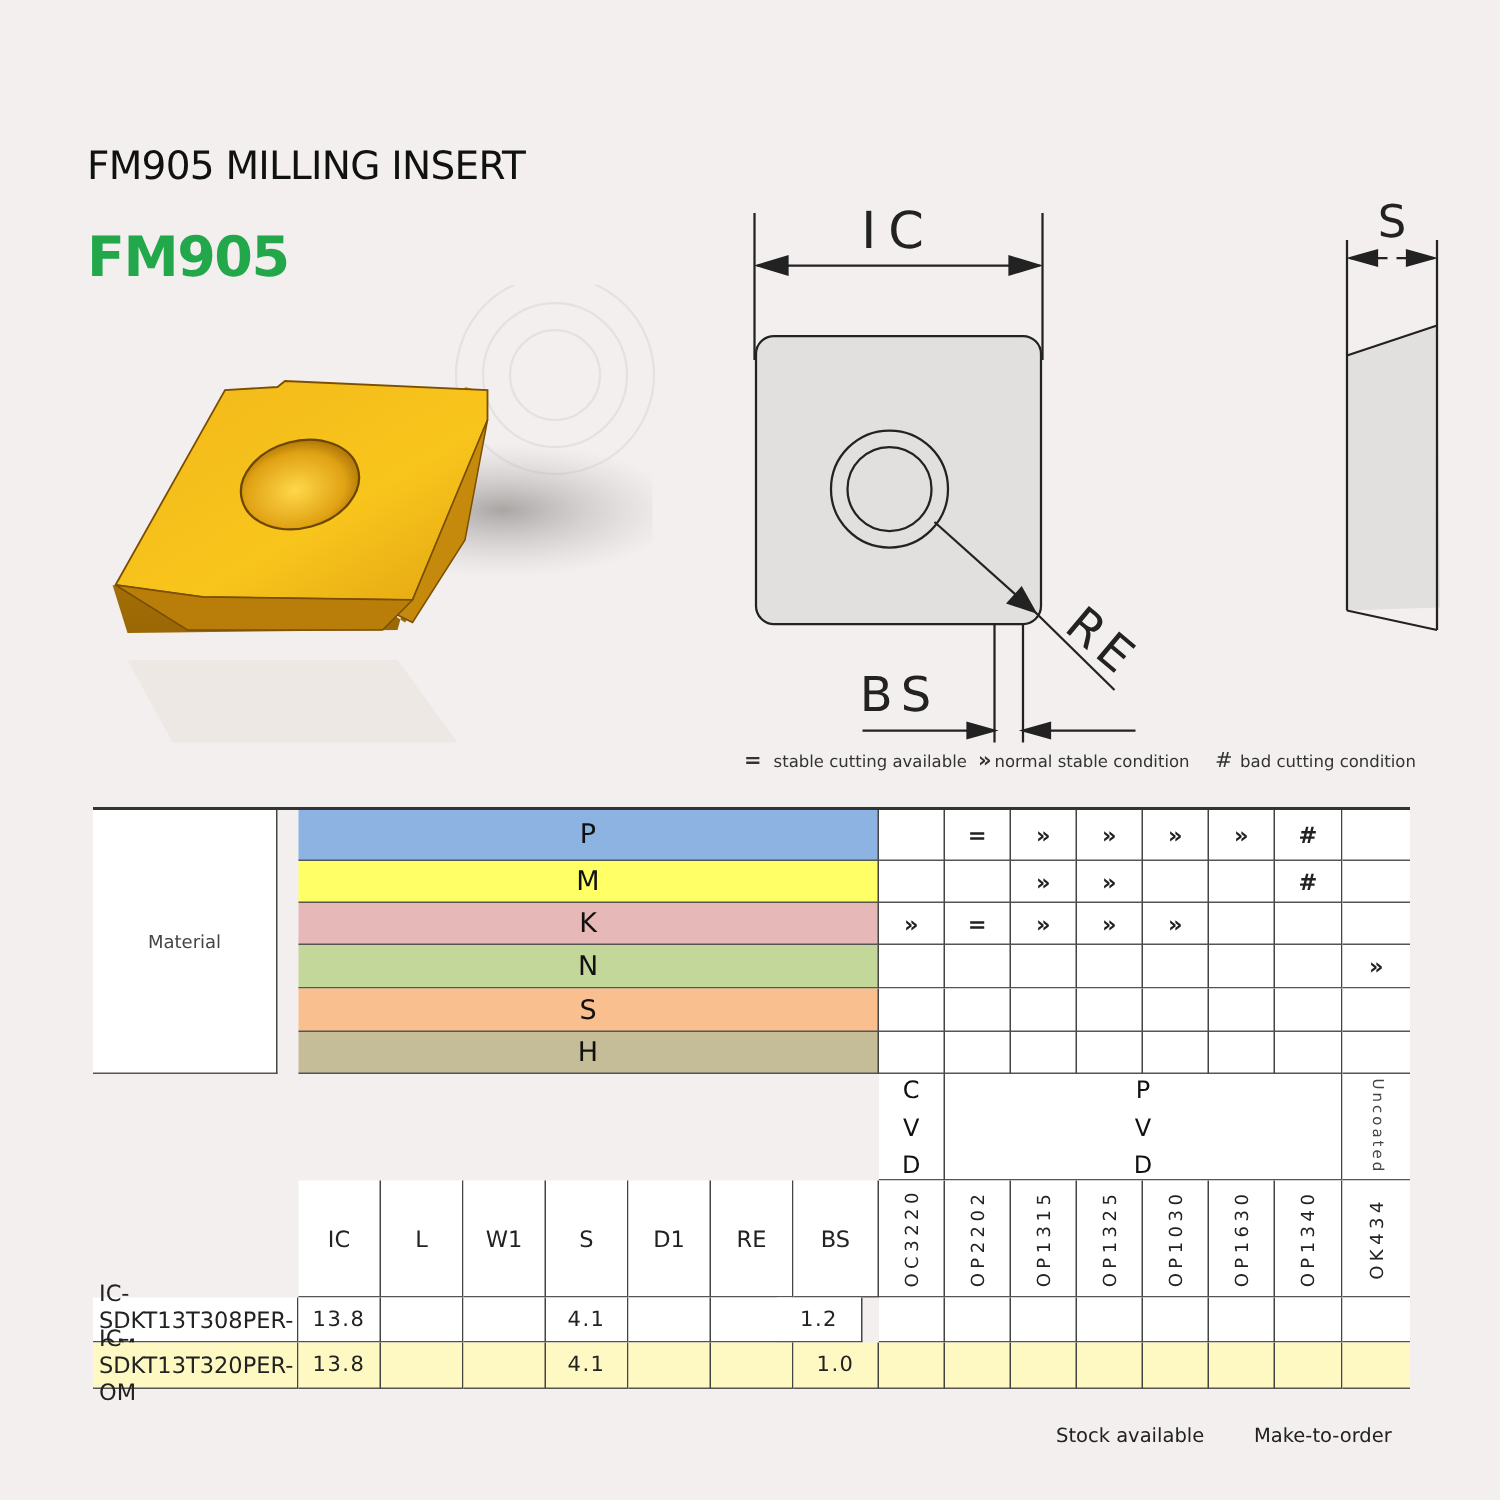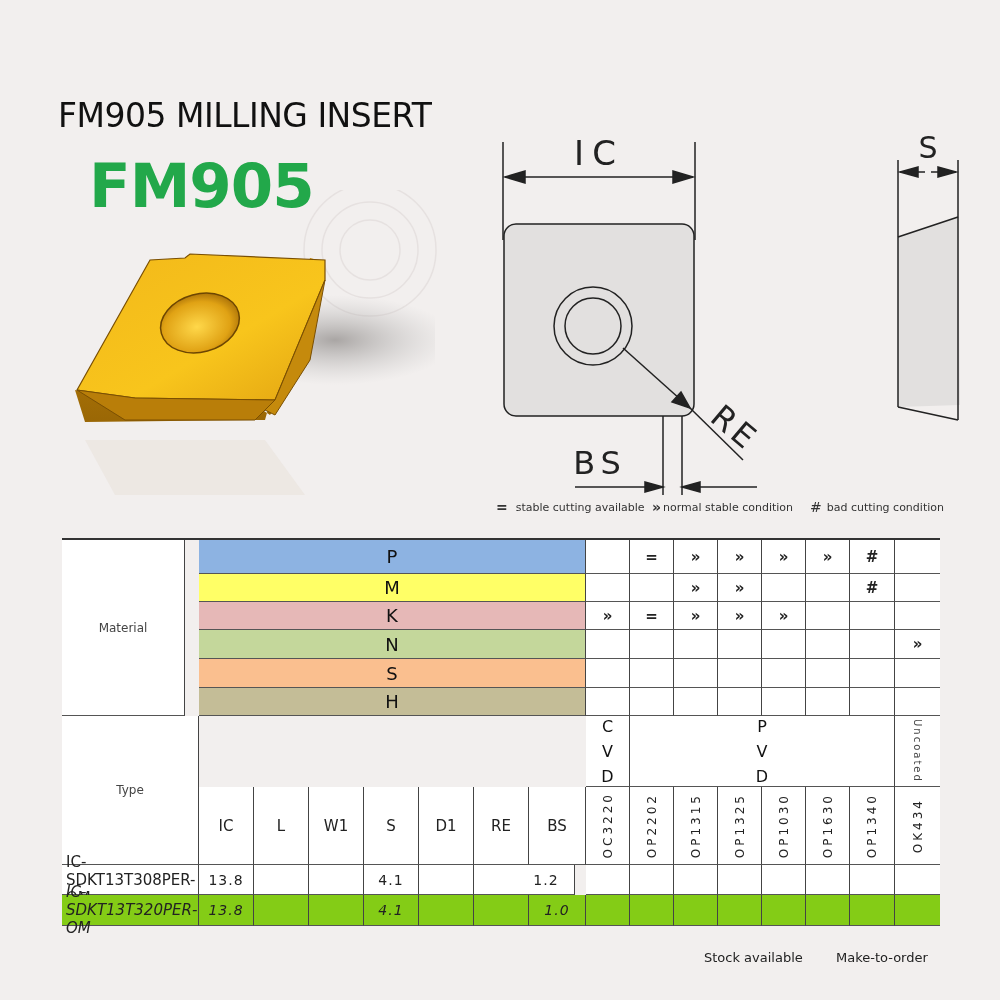--- a/index.html
+++ b/index.html
@@ -7,27 +7,27 @@
   body {
     background: #f2efee;
     font-family: "DejaVu Sans", sans-serif;
     color: #222;
     position: relative;
   }
   .abs { position: absolute; }
   .subtitle {
     left: 58px; top: 96px;
     font-family: "DejaVu Sans", sans-serif;
-    font-size: 33px; color: #111; letter-spacing: -0.5px;
+    font-size: 26px; color: #111; letter-spacing: -0.5px;
     font-weight: normal;
   }
   .title {
     left: 58px; top: 150px;
     font-family: "DejaVu Sans", sans-serif;
-    font-size: 61px; font-weight: bold; color: #22a84a; letter-spacing: -1px; margin-left: 31px;
+    font-size: 37px; font-weight: bold; color: #22a84a; letter-spacing: -1px;
   }
   .legend {
     top: 499px; font-size: 11px; color: #333;
     display: flex; align-items: center;
   }
   .legend .sym { font-size: 14px; margin-right: 8px; font-weight: bold; }
   
   .tbl { position: absolute; left: 62px; top: 538px; width: 878px; }
   .cell {
     position: absolute; display: flex; align-items: center; justify-content: center;
@@ -40,21 +40,21 @@
   .label-small { font-size: 12px; color: #444; }
   .dim-h { font-size: 15px; color: #222; }
   .vert {
     writing-mode: vertical-rl; transform: rotate(180deg);
     font-size: 12px; letter-spacing: 3px; color: #222;
   }
   .uncoated {
     writing-mode: vertical-rl; font-size: 10px; letter-spacing: 2px; color: #444;
   }
   .stack { font-size: 16px; line-height: 25px; text-align: center; color: #111; }
-  .grayrow { background: #84cc16; font-style: italic; }
+  .grayrow { background: #fef9c3; }
   .val { font-size: 14px; letter-spacing: 1px; }
   .typecell { font-size: 15px; justify-content: flex-start; padding-left: 4px; color: #222; }
   .footer { top: 950px; font-size: 13px; color: #222; }
 </style>
 </head>
 <body>
 
 <div class="abs subtitle">FM905 MILLING INSERT</div>
 <div class="abs title">FM905</div>
 
@@ -216,21 +216,20 @@
       <div class="cell sym-cell" style="left: 524px; top: 148px; width: 44px; height: 28px;"></div>
       <div class="cell sym-cell" style="left: 568px; top: 148px; width: 44px; height: 28px;"></div>
       <div class="cell sym-cell" style="left: 612px; top: 148px; width: 44px; height: 28px;"></div>
       <div class="cell sym-cell" style="left: 656px; top: 148px; width: 44px; height: 28px;"></div>
       <div class="cell sym-cell" style="left: 700px; top: 148px; width: 44px; height: 28px;"></div>
       <div class="cell sym-cell" style="left: 744px; top: 148px; width: 44px; height: 28px;"></div>
       <div class="cell sym-cell" style="left: 788px; top: 148px; width: 45px; height: 28px;"></div>
       <div class="cell sym-cell noright" style="left: 833px; top: 148px; width: 45px; height: 28px;"></div>
     </div>
 
-  <div class="cell label-small" style="left:0;top:176px;width:137px;height:149px;">Type</div>
 
   <div class="cell stack" style="left:524px;top:176px;width:44px;height:71px;">
     <div><span>C</span><br><span>V</span><br><span>D</span></div>
   </div>
   <div class="cell stack" style="left:568px;top:176px;width:265px;height:71px;">
     <div><span>P</span><br><span>V</span><br><span>D</span></div>
   </div>
   <div class="cell noright" style="left:833px;top:176px;width:45px;height:71px;">
     <span class="uncoated">Uncoated</span>
   </div>

